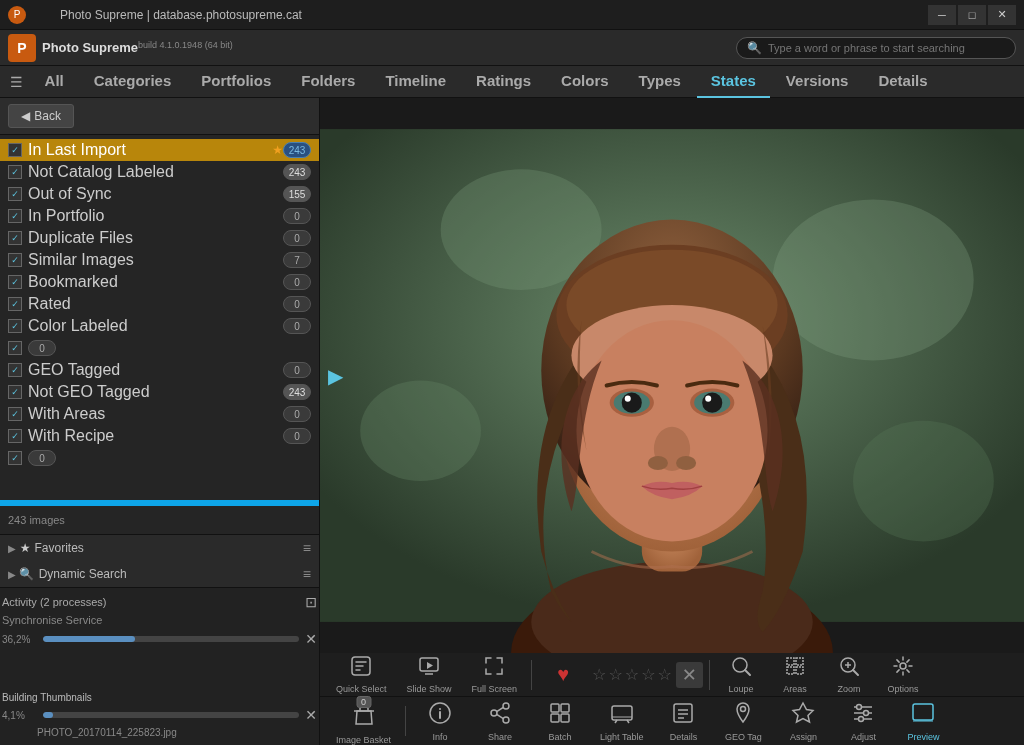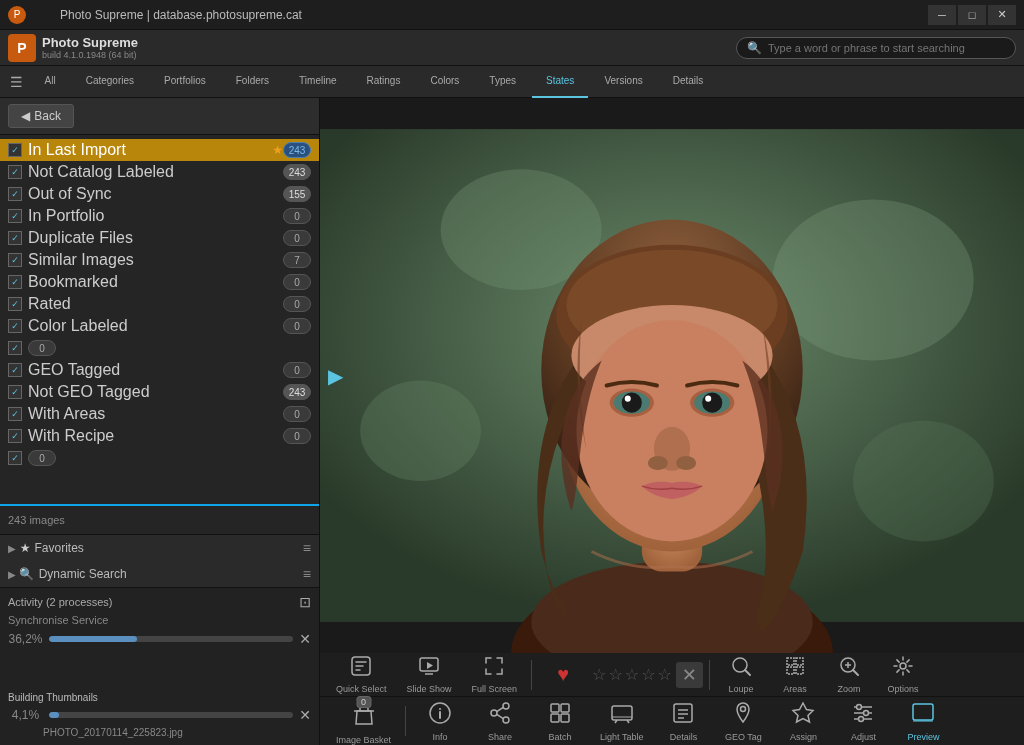--- a/index.html
+++ b/index.html
@@ -26,21 +26,21 @@
       background: #2a2a2a;
       height: 36px;
       display: flex;
       align-items: center;
       padding: 0 8px;
       gap: 8px;
       border-bottom: 1px solid #111;
     }
     #appheader .logo { display: flex; align-items: center; gap: 6px; }
     #appheader .logo-icon { width: 28px; height: 28px; background: #c85a10; border-radius: 4px; display: flex; align-items: center; justify-content: center; color: white; font-weight: bold; font-size: 14px; }
-    #appheader .logo-text { display: flex; flex-direction: column; }
+    #appheader .logo-text { display: flex; flex-direction: row; }
     #appheader .logo-name { font-size: 13px; color: #ddd; font-weight: bold; }
     #appheader .logo-build { font-size: 9px; color: #888; }
     #appheader .search-box { margin-left: auto; display: flex; align-items: center; background: #1a1a1a; border: 1px solid #555; border-radius: 12px; padding: 3px 10px; width: 280px; gap: 6px; }
     #appheader .search-box input { background: transparent; border: none; outline: none; color: #aaa; font-size: 11px; width: 100%; }
     #appheader .search-icon { color: #888; font-size: 12px; }
 
     
     #navbar {
       background: #2a2a2a;
       height: 32px;
@@ -48,25 +48,26 @@
       align-items: center;
       padding: 0 4px;
       border-bottom: 1px solid #111;
       gap: 2px;
     }
     #navbar .menu-icon { color: #aaa; font-size: 14px; padding: 0 6px; cursor: pointer; }
     .nav-tab {
       padding: 6px 14px;
       color: #aaa;
       cursor: pointer;
-      font-size: 10px;
+      font-size: 15px;
       border-bottom: 2px solid transparent;
       height: 32px;
       display: flex;
       align-items: center;
+      font-weight: bold;
     }
     .nav-tab.active { color: #5bc4e0; border-bottom: 2px solid #5bc4e0; }
 
     
     #main {
       display: flex;
       height: calc(745px - 30px - 36px - 32px);
     }
 
     
@@ -133,21 +134,21 @@
       padding: 0 4px;
     }
     .state-item .badge.has-value { background: #555; color: #ddd; }
     .state-item .badge.blue { background: #2a5080; color: #7ab8e0; border-color: #4a80b0; }
 
     
     #images-count {
       padding: 8px;
       color: #888;
       font-size: 11px;
-      border-top: 2px solid #0ea5e9;
+      border-top: 6px solid #0ea5e9;
     }
 
     
     #favorites-section {
       border-top: 1px solid #111;
     }
     .section-header {
       display: flex;
       align-items: center;
       padding: 5px 8px;
@@ -157,38 +158,38 @@
     }
     .section-header .arrow { color: #888; font-size: 10px; margin-right: 4px; }
     .section-header .icon { font-size: 12px; margin-right: 4px; }
     .section-header .label { flex: 1; font-size: 12px; color: #bbb; }
     .section-header .menu-dots { color: #888; font-size: 14px; }
 
     
     #activity-area {
       background: #222;
       border-top: 1px solid #111;
-      padding: 4px 8px;
+      padding: 4px 2px;
     }
     .activity-header {
       display: flex;
       align-items: center;
       justify-content: space-between;
       font-size: 11px;
       color: #aaa;
       padding: 2px 0;
     }
     .sync-label { font-size: 11px; color: #888; padding: 2px 0; }
     .progress-row {
       display: flex;
       align-items: center;
       gap: 6px;
       padding: 3px 0;
     }
-    .progress-pct { font-size: 12px; color: #888; width: 35px; text-align: center; }
+    .progress-pct { font-size: 10px; color: #888; width: 35px; }
     .progress-bar-wrap {
       flex: 1;
       height: 6px;
       background: #444;
       border-radius: 3px;
       overflow: hidden;
     }
     .progress-bar-fill {
       height: 100%;
       background: #5a8fc0;

